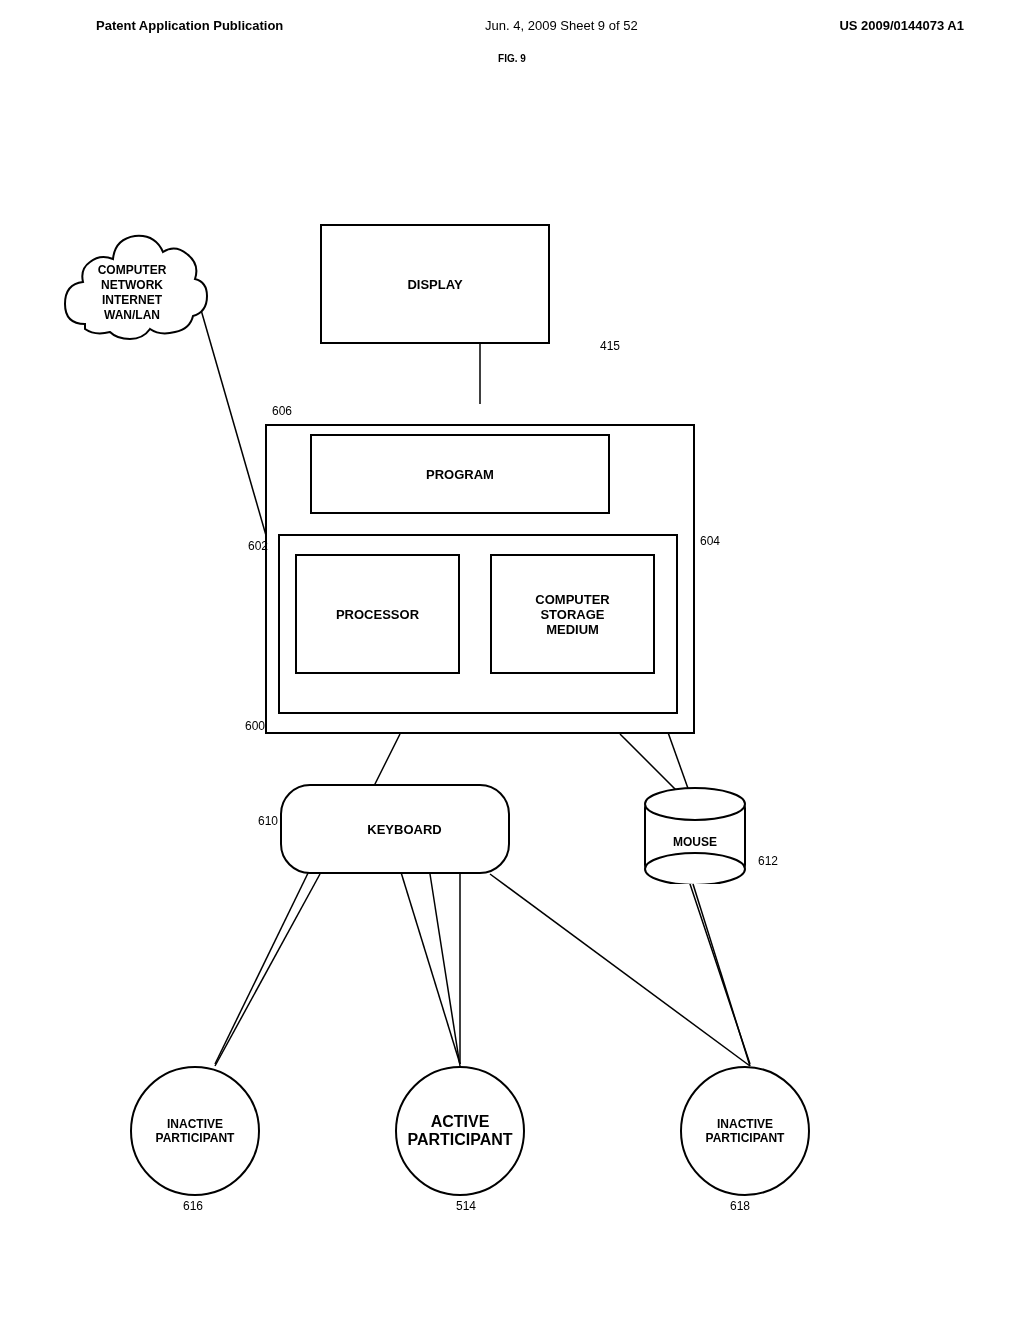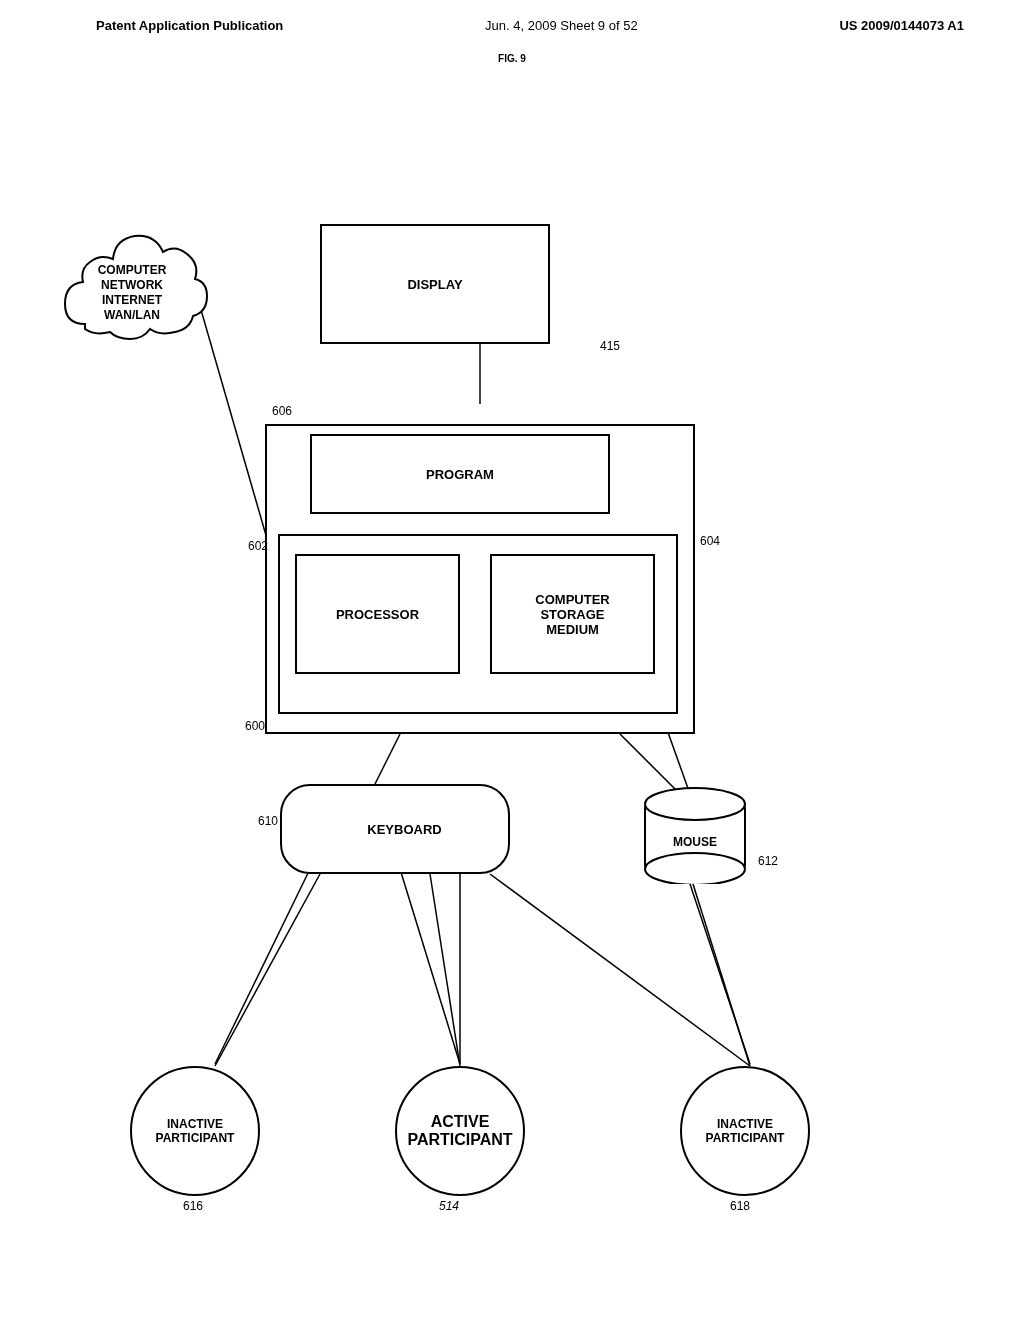--- a/index.html
+++ b/index.html
@@ -226,21 +226,21 @@
 
     <line x1="693" y1="790" x2="750" y2="972" stroke="#000" stroke-width="1.5"></line>
 
     <line x1="490" y1="780" x2="750" y2="972" stroke="#000" stroke-width="1.5"></line>
   </svg>
 
   <div class="circle-box" style="left:395px; top:972px; width:130px; height:130px;">
     <span style="white-space: pre-line; text-align:center; font-size:16px; font-weight:bold;">ACTIVE
 PARTICIPANT</span>
   </div>
-  <div class="label" style="left:439px; top:1105px;font-style:italic;">514</div>
+  <div class="label" style="left:456px; top:1105px;">514</div>
 
   <div class="circle-box" style="left:130px; top:972px; width:130px; height:130px;">
     <span style="white-space: pre-line; text-align:center; font-size:12px; font-weight:bold;">INACTIVE
 PARTICIPANT</span>
   </div>
   <div class="label" style="left:183px; top:1105px;">616</div>
 
   <div class="circle-box" style="left:680px; top:972px; width:130px; height:130px;">
     <span style="white-space: pre-line; text-align:center; font-size:12px; font-weight:bold;">INACTIVE
 PARTICIPANT</span>

